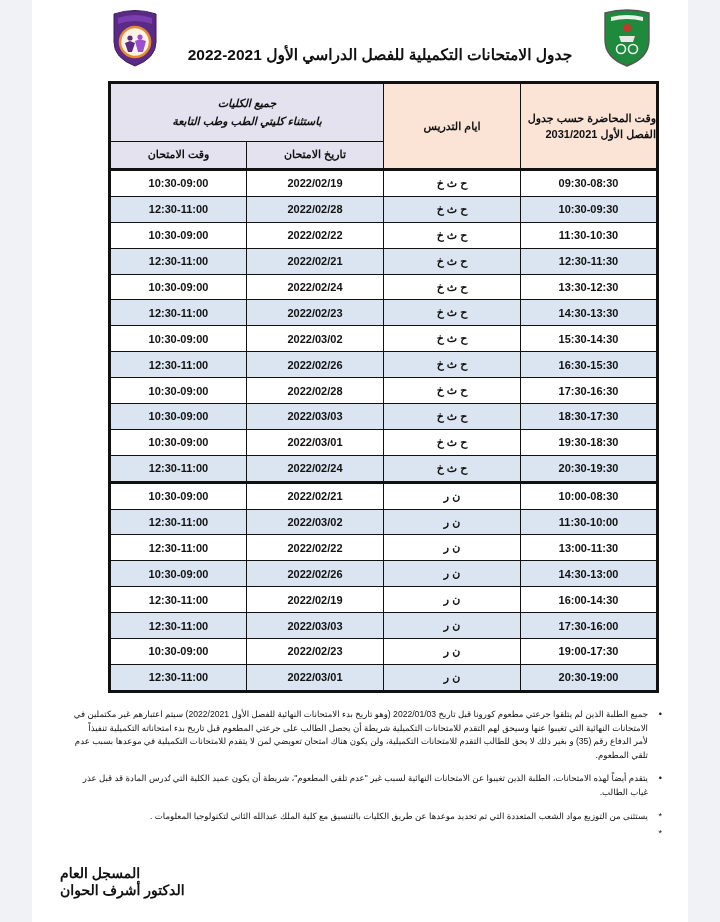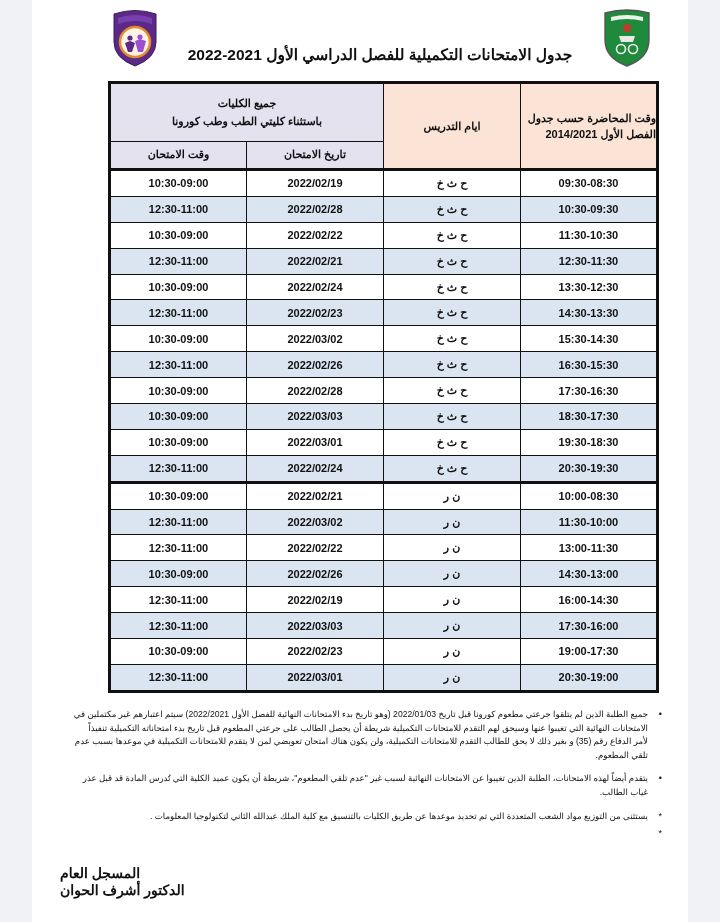--- a/index.html
+++ b/index.html
@@ -20,21 +20,21 @@
   }
   table.sched {
     position:absolute; left:76px; top:81px; width:548px; border-collapse:collapse;
     direction:rtl; font-family:"Liberation Sans", sans-serif; table-layout:fixed;
   }
   table.sched td, table.sched th {
     border:1.5px solid #111; text-align:center; padding:0; font-size:11px;
   }
   table.sched { border:3px solid #111; }
   th.peach { background:#fbe4d5; font-weight:bold; font-size:10.5px; line-height:16px; }
-  th.lav { background:#e4e2ef; font-weight:bold; font-size:11.5px; line-height:18px; }
+  th.lav { background:#e4e2ef; font-weight:bold; font-size:11.5px; line-height:18px;font-style:italic; }
   th.lav-sub { background:#e4e2ef; font-weight:bold; font-size:10.5px; height:26px; }
   td { height:24.9px; font-weight:bold; font-size:11px; }
   tr.odd td { background:#ffffff; }
   tr.even td { background:#dbe5f1; }
   tr.group-start td { border-top:3px solid #111; }
   td.days { font-weight:bold; font-size:11px; }
   .notes {
     position:absolute; left:40px; top:708px; width:590px; direction:rtl;
     font-family:"Liberation Sans", sans-serif; font-size:8.6px; line-height:13.6px; color:#111;
   }
@@ -76,26 +76,26 @@
     <colgroup>
       <col style="width:137px">
       <col style="width:137px">
       <col style="width:137px">
       <col style="width:137px">
     </colgroup>
     <thead>
       <tr>
         <th class="peach" rowspan="2" style="height:84px;text-align:right;">
           <div>وقت المحاضرة حسب جدول</div>
-          <div>الفصل الأول 2014/2021</div>
+          <div>الفصل الأول 2031/2021</div>
         </th>
         <th class="peach" rowspan="2">ايام التدريس</th>
         <th class="lav" colspan="2" style="height:56px;">
           <div>جميع الكليات</div>
-          <div>باستثناء كليتي الطب وطب كورونا</div>
+          <div>باستثناء كليتي الطب وطب التابعة</div>
         </th>
       </tr>
       <tr>
         <th class="lav-sub">تاريخ الامتحان</th>
         <th class="lav-sub">وقت الامتحان</th>
       </tr>
     </thead>
     <tbody>
       <tr class="odd group-start">
         <td>09:30-08:30</td>

